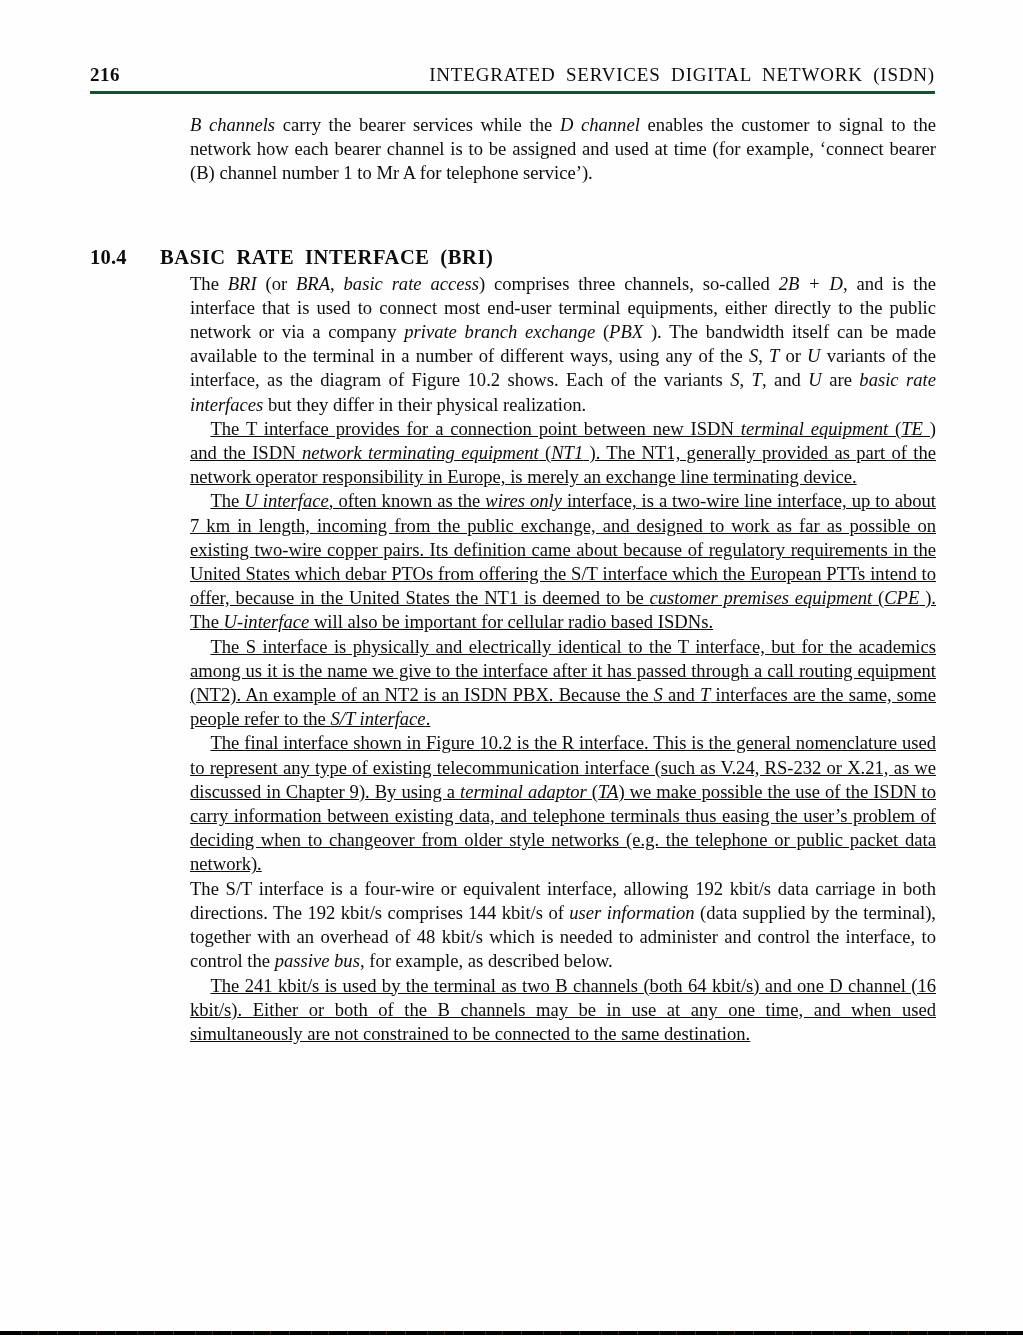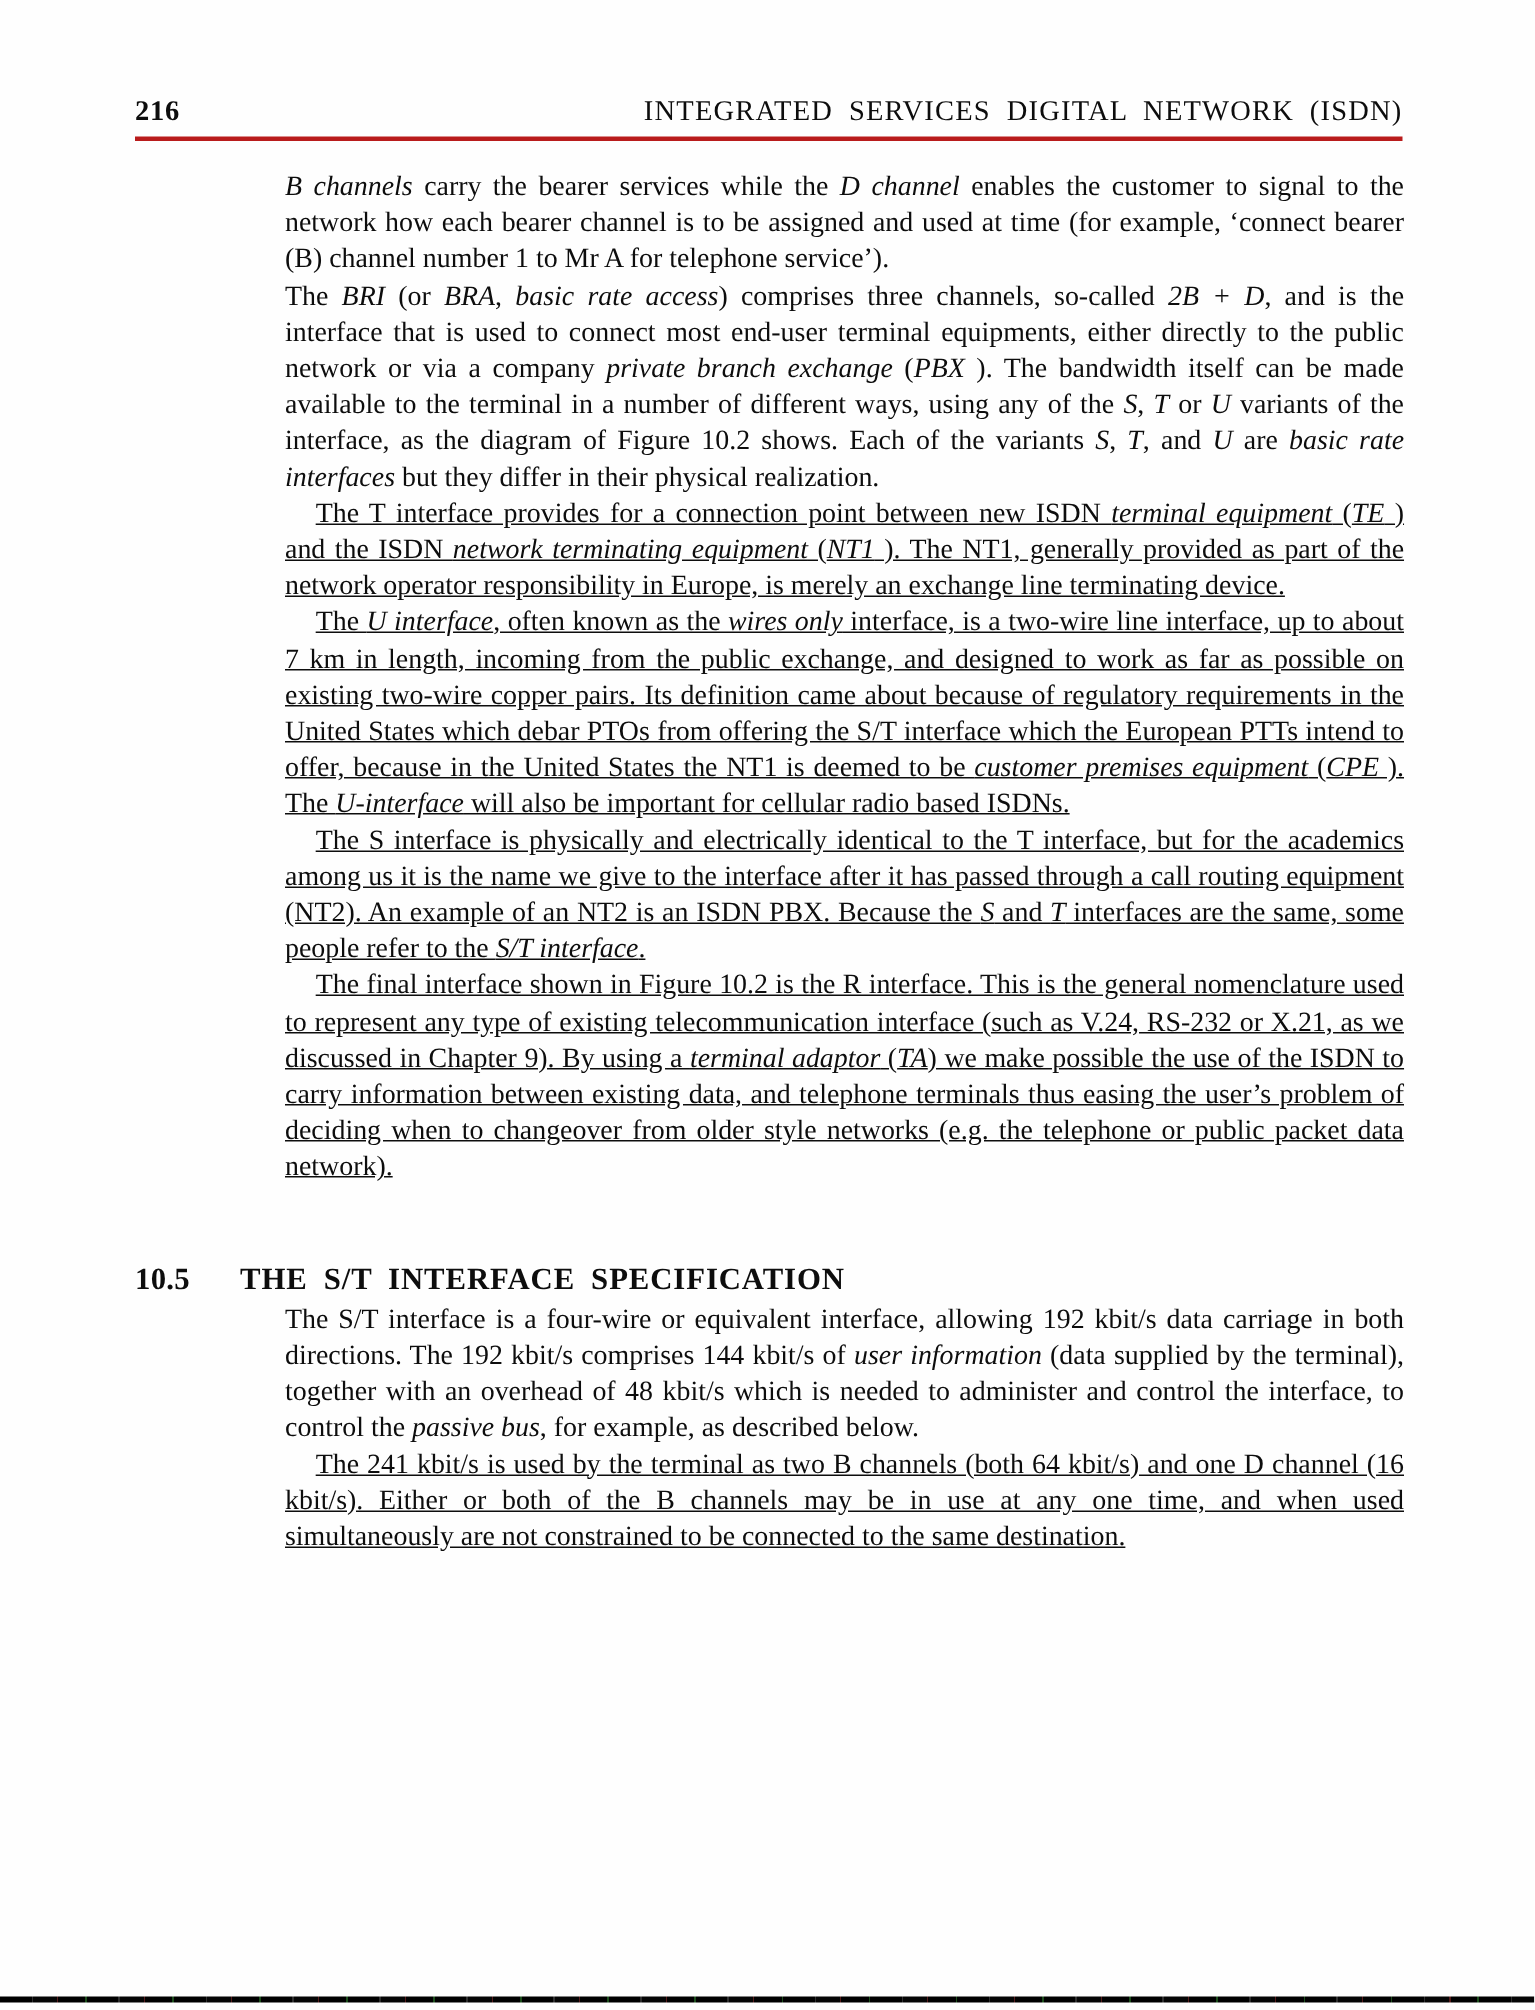--- a/index.html
+++ b/index.html
@@ -14,21 +14,21 @@
     -webkit-font-smoothing: antialiased;
   }
   .pagehead {
     position: absolute;
     top: 64px;
     left: 90px;
     width: 845px;
     display: flex;
     justify-content: space-between;
     align-items: flex-end;
-    border-bottom: 3px solid #b91c1c;
+    border-bottom: 3px solid #14532d;
     padding-bottom: 5px;
   }
   .pagenum {
     font-weight: bold;
     font-size: 19px;
     letter-spacing: 0.5px;
   }
   .runtitle {
     font-size: 19px;
     letter-spacing: 0.8px;
@@ -84,33 +84,33 @@
   <header class="pagehead">
     <span class="pagenum">216</span>
     <span class="runtitle">INTEGRATED SERVICES DIGITAL NETWORK (ISDN)</span>
   </header>
 
   <main class="content">
 
     <p class="para"><em>B channels</em><span> carry the bearer services while the </span><em>D channel</em><span> enables the customer to signal to the network how each bearer channel is to be assigned and used at time (for example, ‘connect bearer (B) channel number 1 to Mr A for telephone service’).</span></p>
 
     <section class="sec-104">
+      <h2 class="sechead">
+        <span class="secnum">10.4</span><span class="sectitle">BASIC RATE INTERFACE (BRI)</span>
+      </h2>
       <div class="secbody">
           <p class="para"><span>The </span><em>BRI</em><span> (or </span><em>BRA</em><span>, </span><em>basic rate access</em><span>) comprises three channels, so-called </span><em>2B + D</em><span>, and is the interface that is used to connect most end-user terminal equipments, either directly to the public network or via a company </span><em>private branch exchange</em><span> (</span><em>PBX</em><span> ). The bandwidth itself can be made available to the terminal in a number of different ways, using any of the </span><em>S</em><span>, </span><em>T</em><span> or </span><em>U</em><span> variants of the interface, as the diagram of Figure 10.2 shows. Each of the variants </span><em>S</em><span>, </span><em>T</em><span>, and </span><em>U</em><span> are </span><em>basic rate interfaces</em><span> but they differ in their physical realization.</span></p>
           <p class="para indent"><span>The T interface provides for a connection point between new ISDN </span><em>terminal equipment</em><span> (</span><em>TE</em><span> ) and the ISDN </span><em>network terminating equipment</em><span> (</span><em>NT1</em><span> ). The NT1, generally provided as part of the network operator responsibility in Europe, is merely an exchange line terminating device.</span></p>
           <p class="para indent"><span>The </span><em>U interface</em><span>, often known as the </span><em>wires only</em><span> interface, is a two-wire line interface, up to about 7 km in length, incoming from the public exchange, and designed to work as far as possible on existing two-wire copper pairs. Its definition came about because of regulatory requirements in the United States which debar PTOs from offering the S/T interface which the European PTTs intend to offer, because in the United States the NT1 is deemed to be </span><em>customer premises equipment</em><span> (</span><em>CPE</em><span> ). The </span><em>U-interface</em><span> will also be important for cellular radio based ISDNs.</span></p>
           <p class="para indent"><span>The S interface is physically and electrically identical to the T interface, but for the academics among us it is the name we give to the interface after it has passed through a call routing equipment (NT2). An example of an NT2 is an ISDN PBX. Because the </span><em>S</em><span> and </span><em>T</em><span> interfaces are the same, some people refer to the </span><em>S/T interface</em><span>.</span></p>
           <p class="para indent"><span>The final interface shown in Figure 10.2 is the R interface. This is the general nomenclature used to represent any type of existing telecommunication interface (such as V.24, RS-232 or X.21, as we discussed in Chapter 9). By using a </span><em>terminal adaptor</em><span> (</span><em>TA</em><span>) we make possible the use of the ISDN to carry information between existing data, and telephone terminals thus easing the user’s problem of deciding when to changeover from older style networks (e.g. the telephone or public packet data network).</span></p>
         </div>
     </section>
 
     <section class="sec-105">
-      <h2 class="sechead">
-        <span class="secnum">10.5</span><span class="sectitle">THE S/T INTERFACE SPECIFICATION</span>
-      </h2>
       <div class="secbody">
           <p class="para"><span>The S/T interface is a four-wire or equivalent interface, allowing 192 kbit/s data carriage in both directions. The 192 kbit/s comprises 144 kbit/s of </span><em>user information</em><span> (data supplied by the terminal), together with an overhead of 48 kbit/s which is needed to administer and control the interface, to control the </span><em>passive bus</em><span>, for example, as described below.</span></p>
           <p class="para indent"><span>The 241 kbit/s is used by the terminal as two B channels (both 64 kbit/s) and one D channel (16 kbit/s). Either or both of the B channels may be in use at any one time, and when used simultaneously are not constrained to be connected to the same destination.</span></p>
         </div>
     </section>
 
   </main>
 
   <div class="bottom-edge"></div>
 

